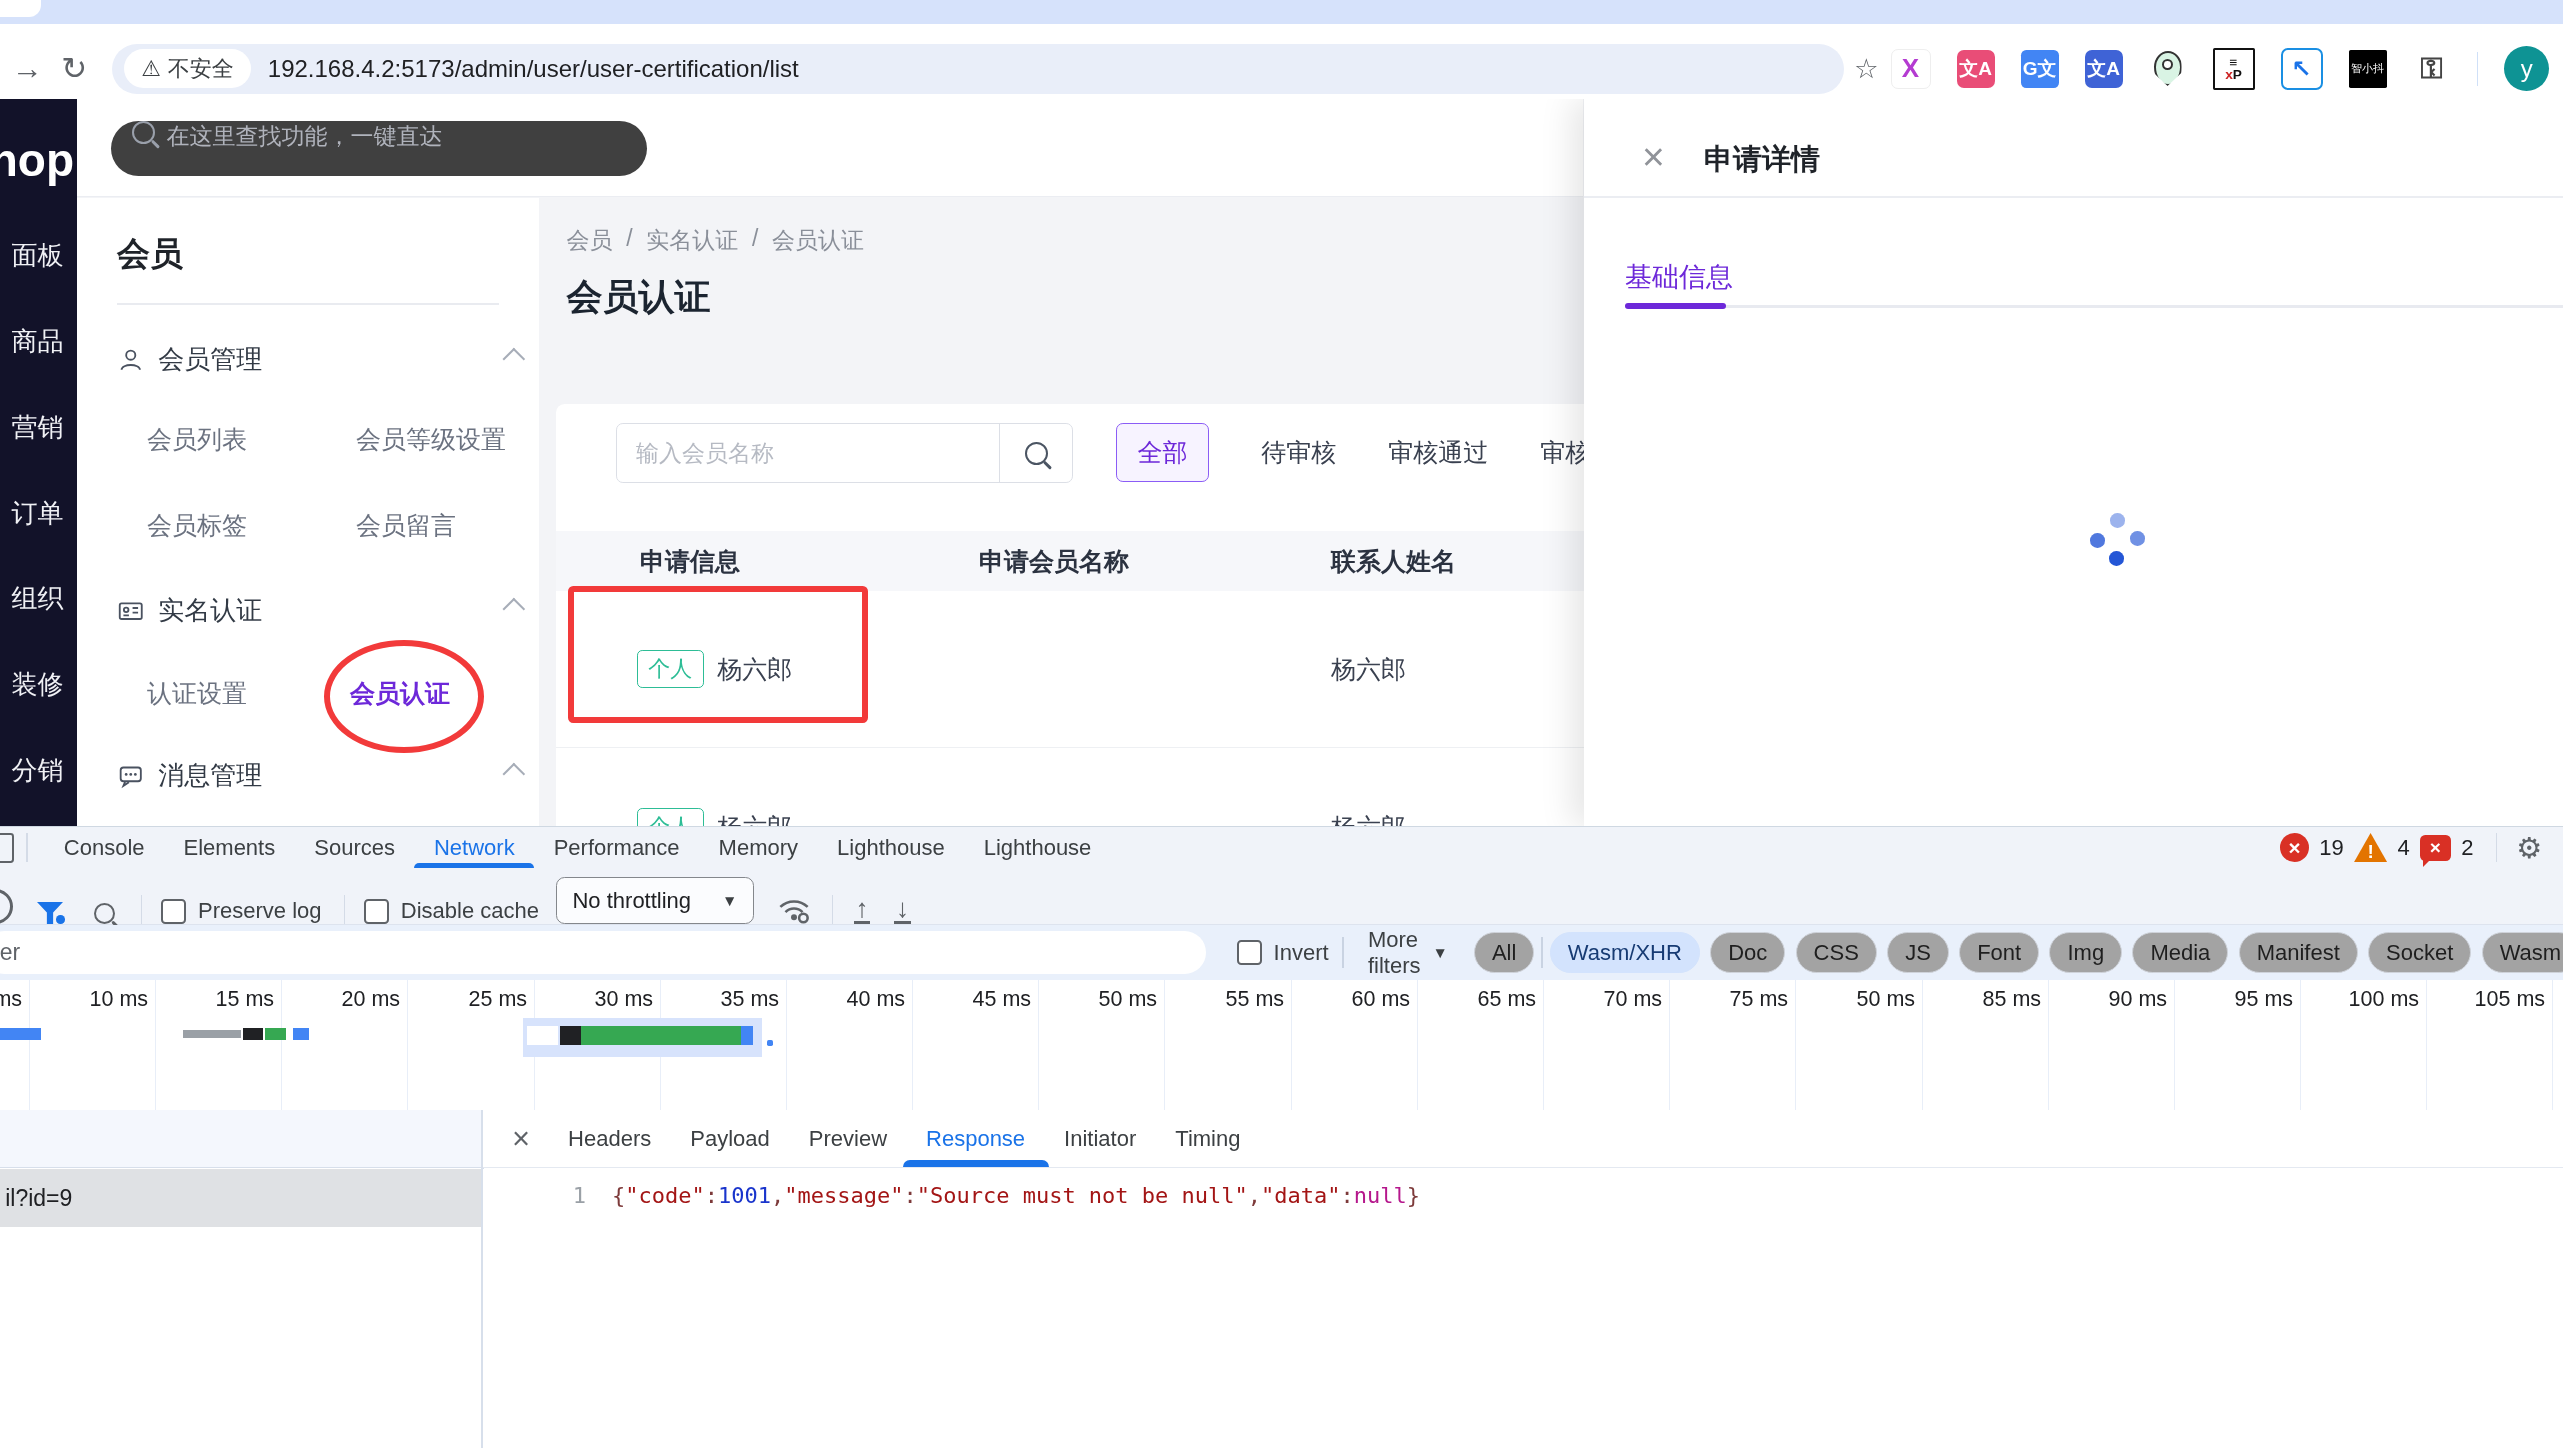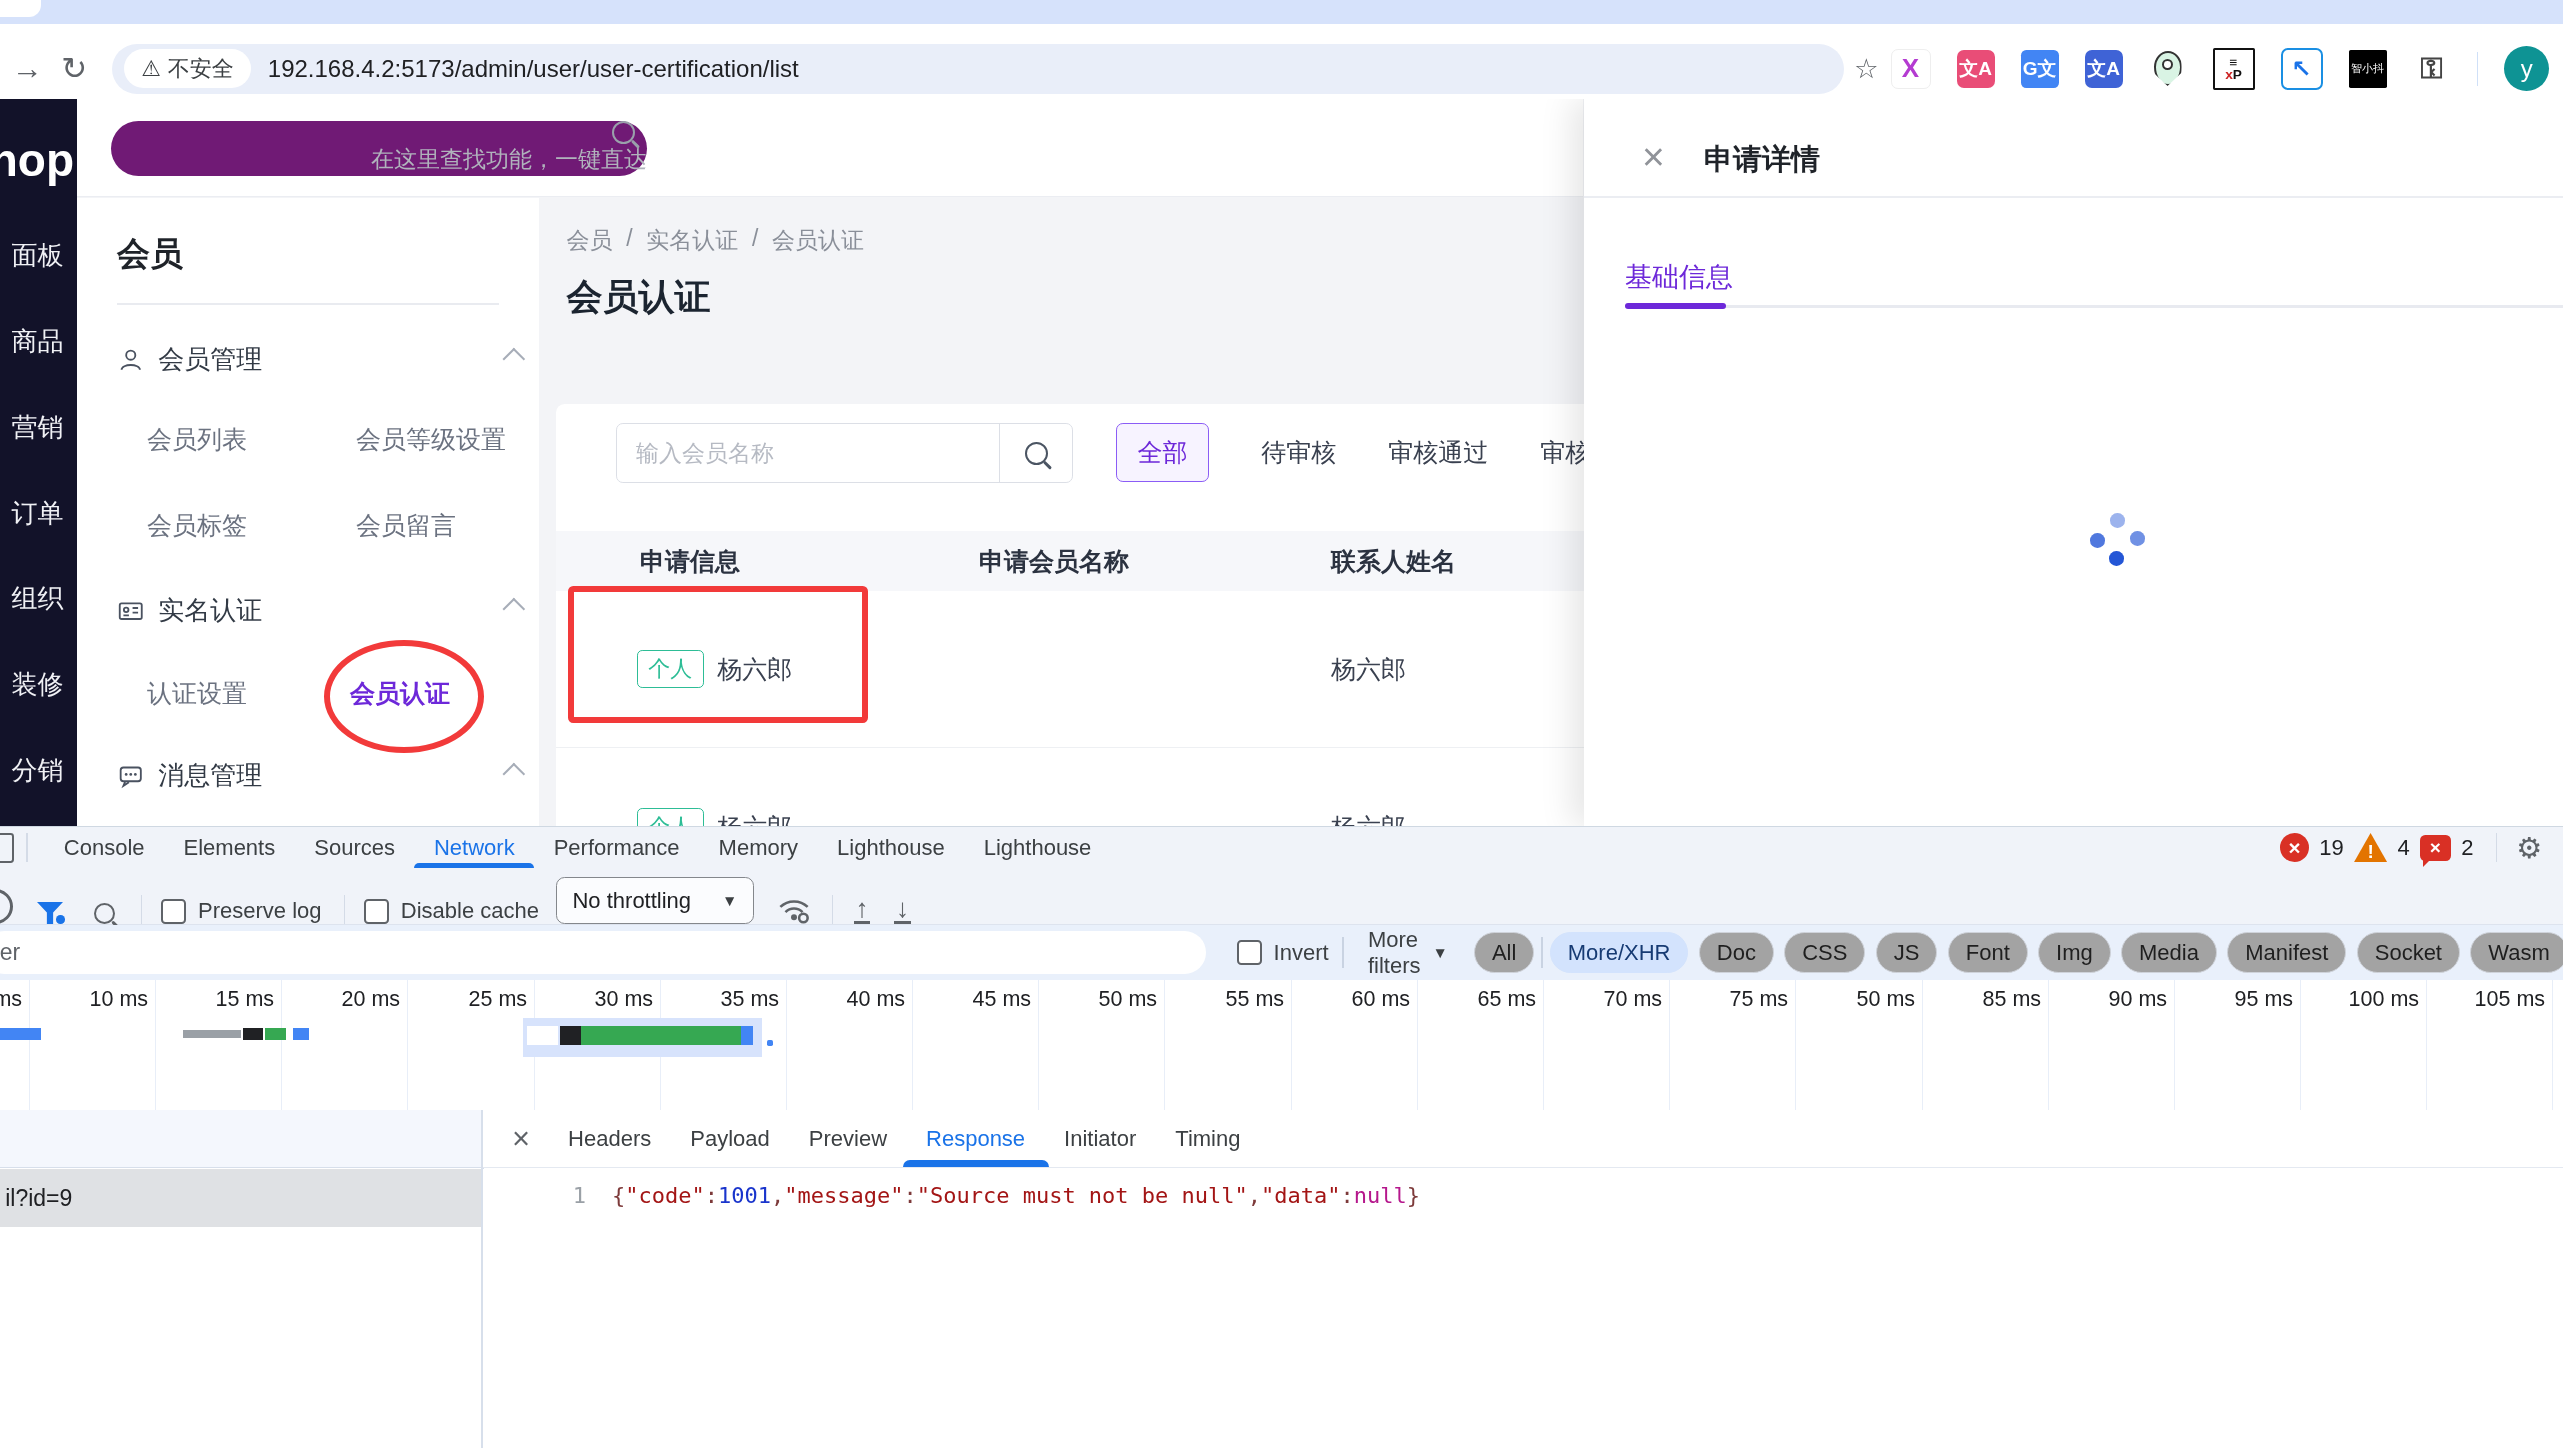--- a/index.html
+++ b/index.html
@@ -33,21 +33,21 @@
   .ext-puzzle{background:transparent;color:#444;font-size:29px;}
   .tb-sep{width:1.7px;height:34px;background:#cfe0f8;flex:none;}
   .avatar{width:45px;height:45px;border-radius:50%;background:#0e9394;color:#fff;font-size:24px;display:flex;align-items:center;justify-content:center;flex:none;margin-right:5.2px;}
 
   
   .app{position:absolute;left:0;top:99px;width:2563px;height:727px;background:#f3f4f7;overflow:hidden;}
   .rail{position:absolute;left:0;top:0;width:77px;height:727px;background:#121229;overflow:hidden;}
   .rail-logo{position:absolute;left:-10.3px;top:34px;color:#fff;font-size:46px;font-weight:bold;white-space:nowrap;}
   .rail-item{position:absolute;left:-6.9px;width:89px;text-align:center;color:#f0f1f5;font-size:26px;white-space:nowrap;}
   .appheader{position:absolute;left:77px;top:0;width:1506px;height:97px;background:#fff;border-bottom:1.7px solid #ebedf2;}
-  .hdr-search{position:absolute;left:34px;top:21.5px;width:536px;height:55px;background:#701a75;border-radius:27.5px;display:flex;align-items:flex-end;color:#b0b3bc;font-size:23px;flex-direction:column;}
+  .hdr-search{position:absolute;left:34px;top:21.5px;width:536px;height:55px;background:#404040;border-radius:27.5px;display:flex;align-items:flex-start;color:#b0b3bc;font-size:23px;}
   .mag{width:19px;height:19px;border:2.6px solid #9aa0ab;border-radius:50%;position:relative;flex:none;margin:0 12px 0 20.6px;}
   .mag:after{content:"";position:absolute;width:3.4px;height:10.3px;background:#9aa0ab;transform:rotate(-45deg);right:-4.3px;bottom:-7.7px;border-radius:1.7px;}
   .menu{position:absolute;left:77px;top:99px;width:462px;height:628px;background:#fff;}
   .menu-title{position:absolute;left:40px;top:34px;font-size:33px;font-weight:bold;color:#1f2329;}
   .menu-divider{position:absolute;left:40px;top:105px;width:382px;height:1.7px;background:#e9ebf0;}
   .menu-group{position:absolute;left:40px;display:flex;align-items:center;gap:13.7px;font-size:26px;color:#323a45;}
   .menu-chev{position:absolute;width:13.7px;height:13.7px;border-left:2.6px solid #a7adb8;border-top:2.6px solid #a7adb8;transform:rotate(45deg);}
   .menu-item{position:absolute;font-size:25px;color:#6b7280;}
   .menu-item.active{color:#6d28d9;font-weight:bold;}
   .gicon{width:27.5px;height:27.5px;flex:none;}
@@ -373,21 +373,21 @@
       <div class="filter-input">
         <span>ter</span>
       </div>
       <span class="cb" style="margin-left:31px"></span>
       <span style="margin-left:12px">Invert</span>
       <div class="fsep"></div>
       <span style="margin-left:10.3px">More filters</span>
       <span class="caret" style="margin-left:12px;font-size:15.5px;color:#3c4043">▼</span>
       <span class="pill" style="margin-left:26px">All</span>
       <div class="fsep" style="margin:0 6.9px"></div>
-      <span class="pill active">More/XHR</span>
+      <span class="pill active">Wasm/XHR</span>
       <span class="pill" style="margin-left:10.3px">Doc</span>
       <span class="pill" style="margin-left:10.3px">CSS</span>
       <span class="pill" style="margin-left:10.3px">JS</span>
       <span class="pill" style="margin-left:10.3px">Font</span>
       <span class="pill" style="margin-left:10.3px">Img</span>
       <span class="pill" style="margin-left:10.3px">Media</span>
       <span class="pill" style="margin-left:10.3px">Manifest</span>
       <span class="pill" style="margin-left:10.3px">Socket</span>
       <span class="pill" style="margin-left:10.3px">Wasm</span>
     </div>

